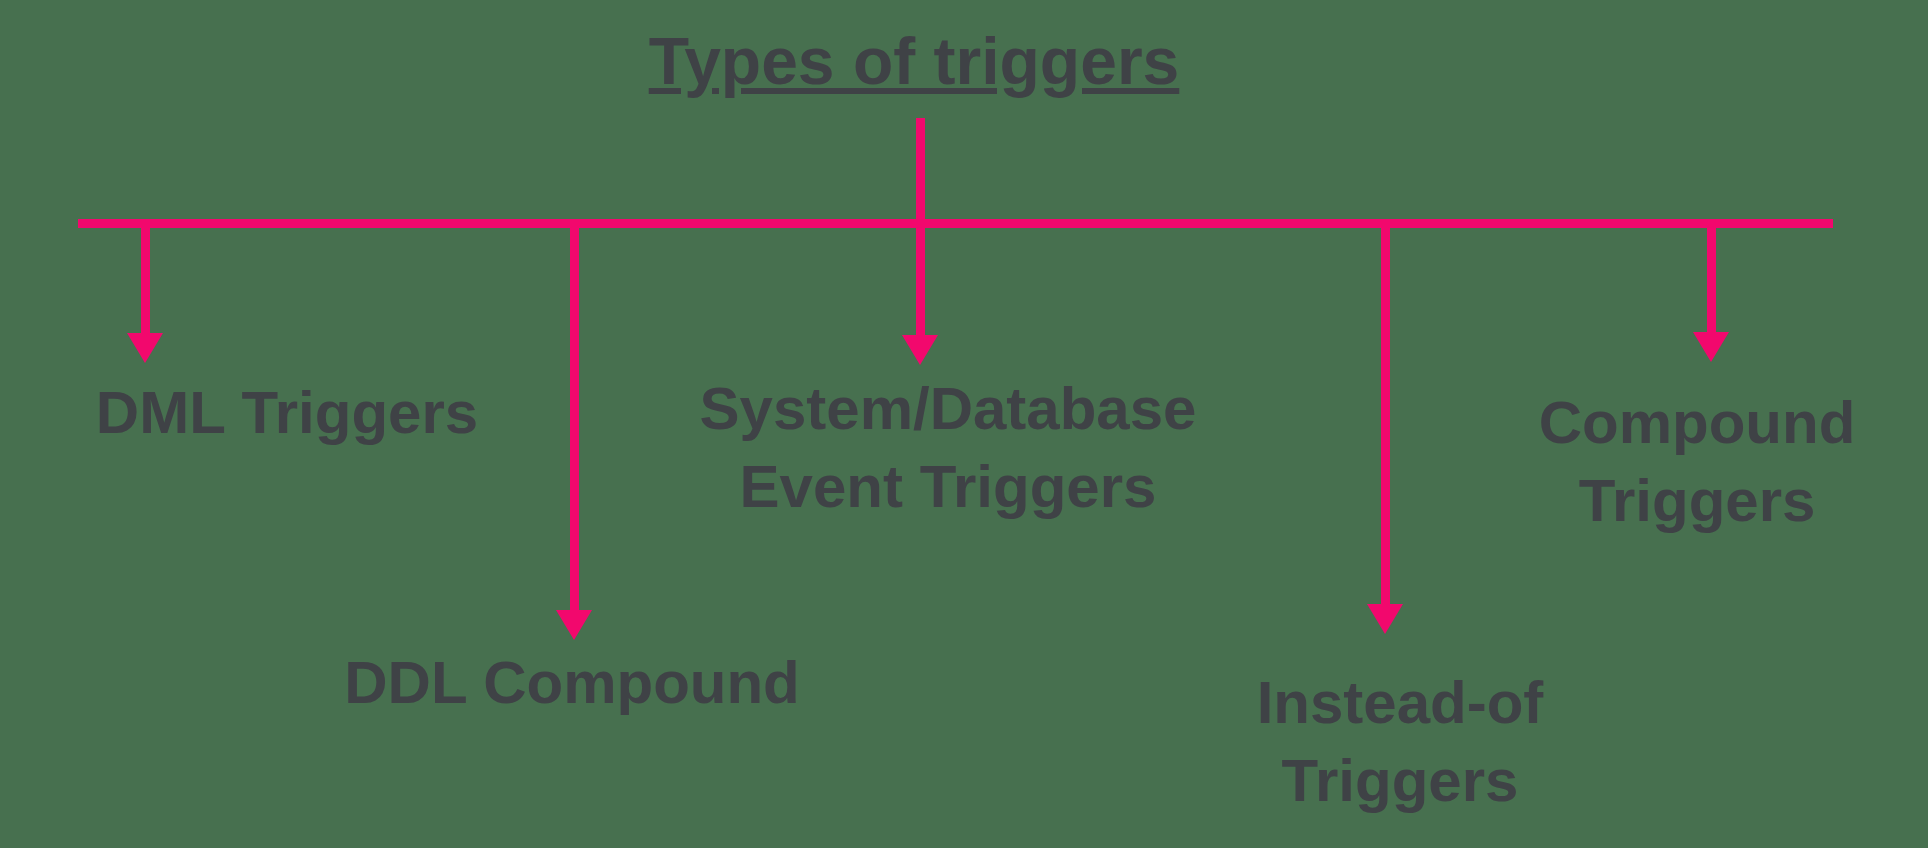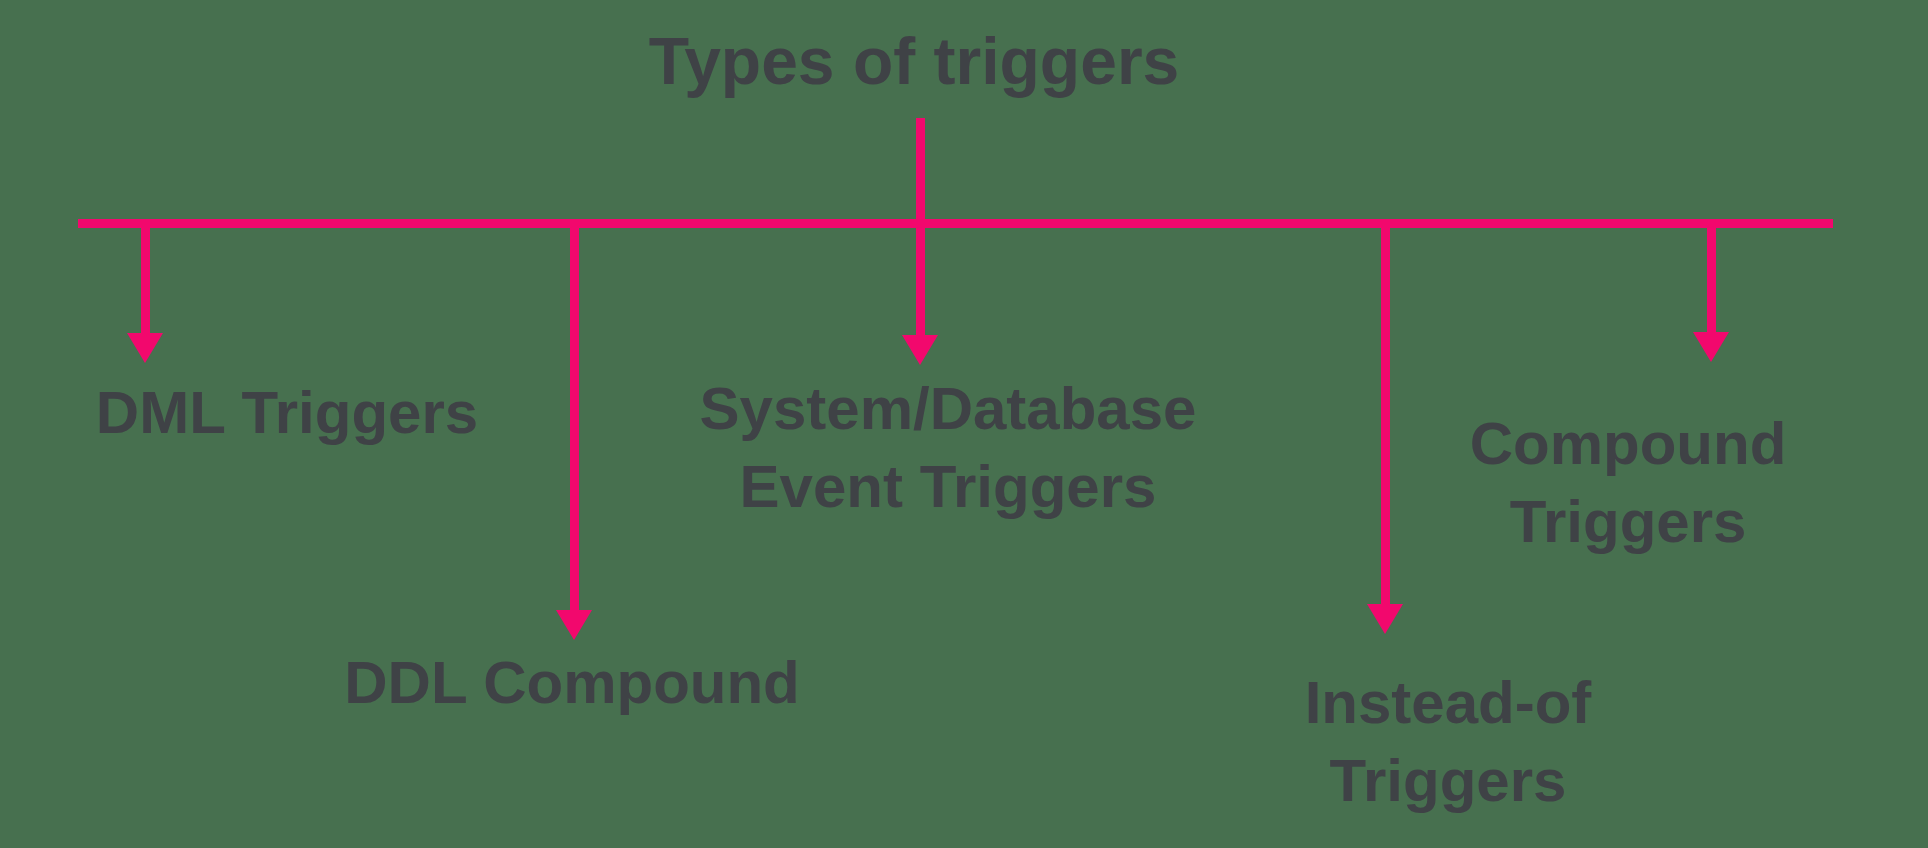--- a/index.html
+++ b/index.html
@@ -30,20 +30,21 @@
   }
   .title{
     position:absolute;
     transform:translateX(-50%);
     color:var(--text);
     font-weight:700;
     font-size:66px;
     line-height:72px;
     text-align:center;
     white-space:nowrap;
+    text-decoration:underline;
   }
   .hline{
     position:absolute;
     background:var(--connector);
     left:78px; top:219px; width:1755px; height:9px;
   }
   .vline{
     position:absolute;
     background:var(--connector);
     width:9px;
@@ -64,22 +65,22 @@
   .ah-ddl         {left:556px;  top:610px;}
   .vl-instead     {left:1381px; top:219px; height:385px;}
   .ah-instead     {left:1367px; top:604px;}
   .vl-compound    {left:1707px; top:219px; height:113px;}
   .ah-compound    {left:1693px; top:332px;}
   
   .pos-title      {left:914px;  top:25px;}
   .pos-dml        {left:287px;  top:374px;}
   .pos-ddl        {left:572px;  top:644px;}
   .pos-system     {left:948px;  top:370px;}
-  .pos-instead    {left:1400px; top:664px;margin-left:48px;}
-  .pos-compound   {left:1628px; top:384px;margin-top:21px;}
+  .pos-instead    {left:1400px; top:664px;}
+  .pos-compound   {left:1697px; top:384px;}
 </style>
 </head>
 <body>
 
 <div class="canvas">
 
   <div class="title pos-title">Types of triggers</div>
 
   <div class="vline stem-line"></div>
   <div class="arrowhead stem-head"></div>

